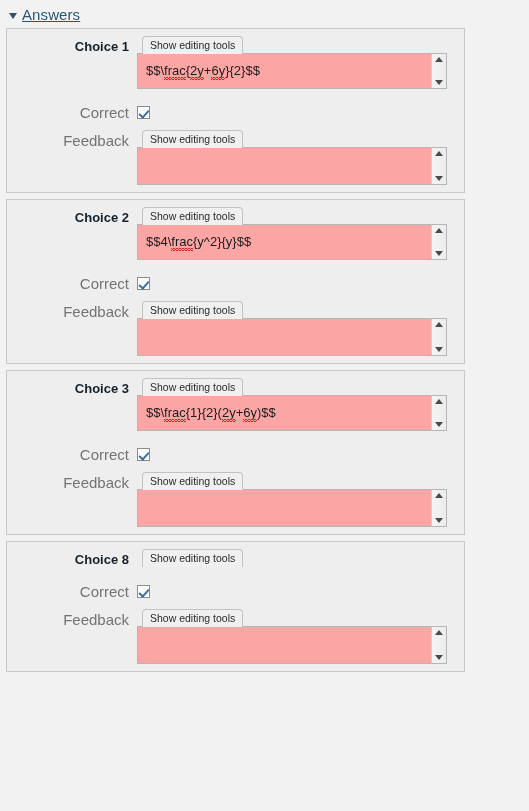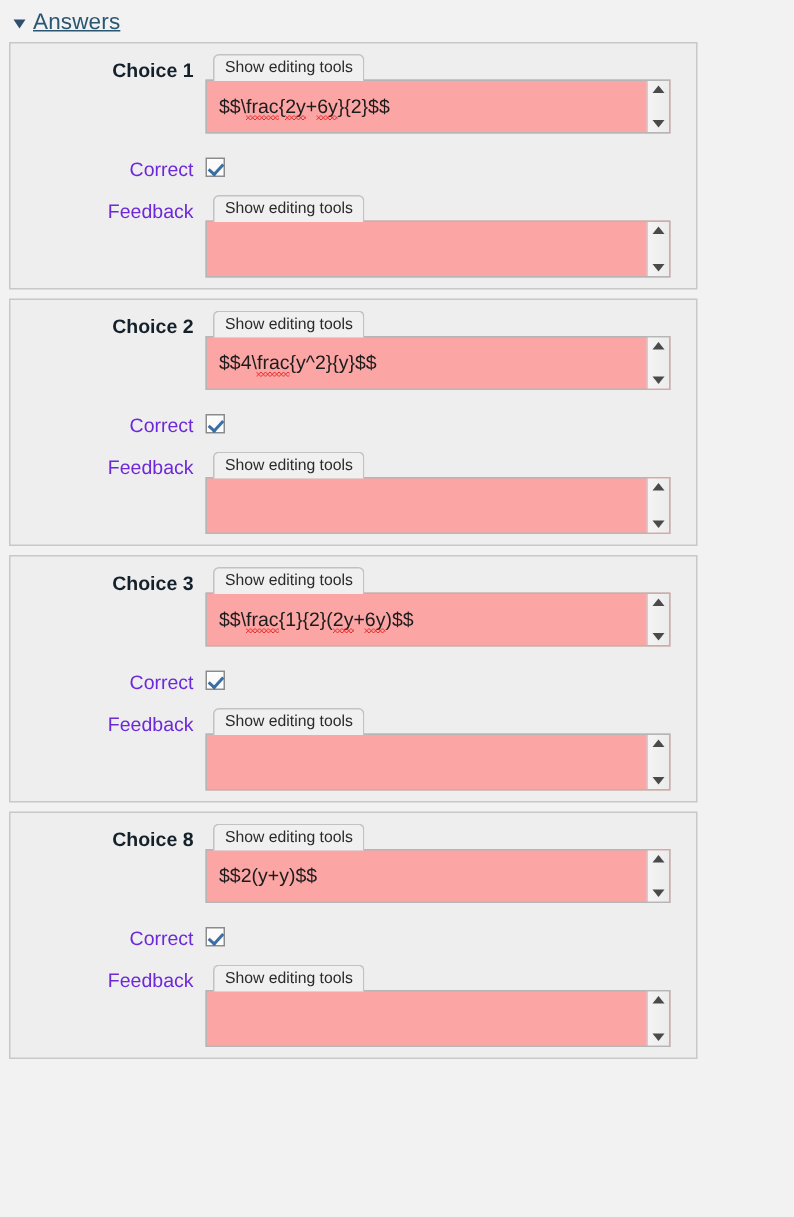--- a/index.html
+++ b/index.html
@@ -52,24 +52,24 @@
   .field-row {
     display: flex;
     align-items: flex-start;
     padding: 0;
   }
   .field-label {
     width: 130px;
     flex: 0 0 130px;
     text-align: right;
     padding-right: 8px;
-    font-size: 13px;
+    font-size: 15px;
     line-height: 16px;
     padding-top: 4px;
-    color: #6d28d9;
+    color: #737373;
   }
   .field-label.strong {
     font-weight: bold;
     color: #14212b;
     font-size: 13px;
   }
 
   .field-control {
     flex: 1 1 auto;
     min-width: 0;
@@ -307,27 +307,20 @@
     </div>
 
   </div>
 
   <div class="choice-panel">
 
     <div class="field-row">
       <div class="field-label strong">Choice 8</div>
       <div class="field-control">
         <div class="editor-tab">Show editing tools</div>
-        <div class="ta-wrap">
-          <div class="ta-text"><span>$$2(y+y)$$</span></div>
-          <div class="scrollbar">
-            <span class="arrow-up"></span>
-            <span class="arrow-down"></span>
-          </div>
-        </div>
       </div>
     </div>
 
     <div class="gap-sm"></div>
 
     <div class="field-row cb-row">
       <div class="field-label">Correct</div>
       <div class="field-control">
         <span class="checkbox"></span>
       </div>

